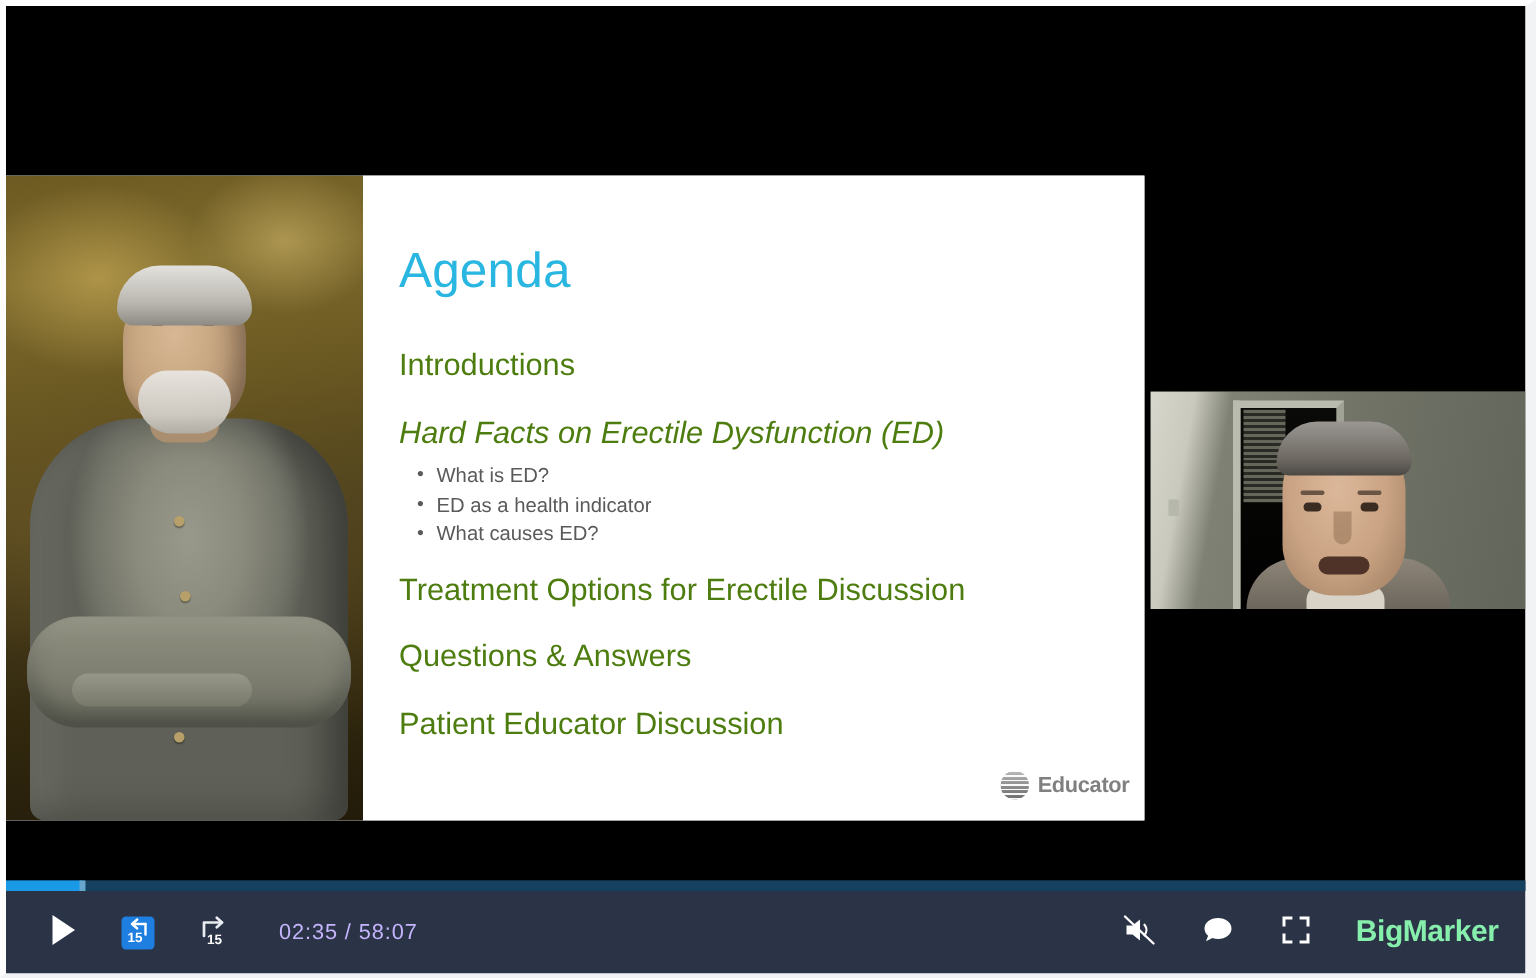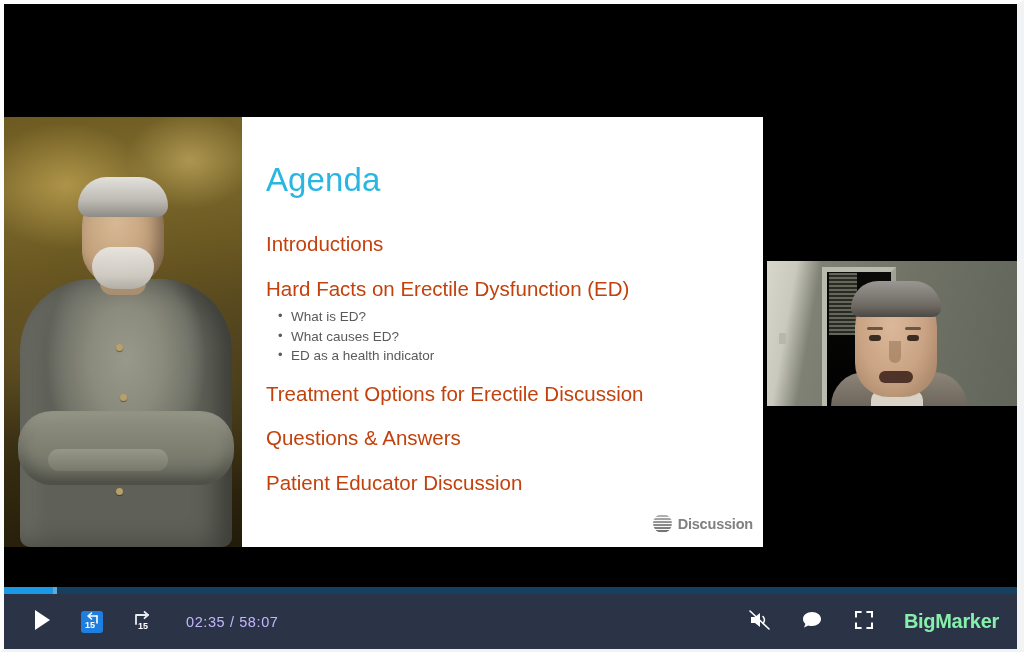--- a/index.html
+++ b/index.html
@@ -169,28 +169,28 @@
   }
   .slide-title {
     color: #29b6e0;
     font-size: 33px;
     line-height: 1;
     font-weight: 400;
     letter-spacing: 0.1px;
     margin: 0 0 38px 0;
   }
   .agenda-line {
-    color: #c2410c;
+    color: #4d7c0f;
     font-size: 20.5px;
     line-height: 1;
     font-weight: 400;
     margin: 0 0 24px 0;
     white-space: nowrap;
   }
-  .agenda-line.tight { margin-bottom: 8px; }
+  .agenda-line.tight { margin-bottom: 8px; font-style: italic; }
   .agenda-subs {
     list-style: none;
     margin: 0 0 18px 0;
     padding: 0 0 0 12px;
   }
   .agenda-subs li {
     color: #5a5a5a;
     font-size: 13.5px;
     line-height: 19.5px;
     position: relative;
@@ -476,31 +476,31 @@
       </div>
 
       <div id="slide-body">
         <h1 class="slide-title">Agenda</h1>
 
         <p class="agenda-line">Introductions</p>
 
         <p class="agenda-line tight">Hard Facts on Erectile Dysfunction (ED)</p>
         <ul class="agenda-subs">
           <li>What is ED?</li>
+          <li>ED as a health indicator</li>
           <li>What causes ED?</li>
-          <li>ED as a health indicator</li>
         </ul>
 
         <p class="agenda-line">Treatment Options for Erectile Discussion</p>
         <p class="agenda-line">Questions &amp; Answers</p>
         <p class="agenda-line">Patient Educator Discussion</p>
 
         <div id="slide-logo">
           <span class="logo-mark"></span>
-          <span class="logo-word">Discussion</span>
+          <span class="logo-word">Educator</span>
         </div>
       </div>
     </div>
 
     <div id="webcam">
       <div class="cam-wall"></div>
       <div class="cam-door"></div>
       <div class="cam-vent"></div>
       <div class="cam-switch"></div>
       <div class="cam-shoulders"></div>

